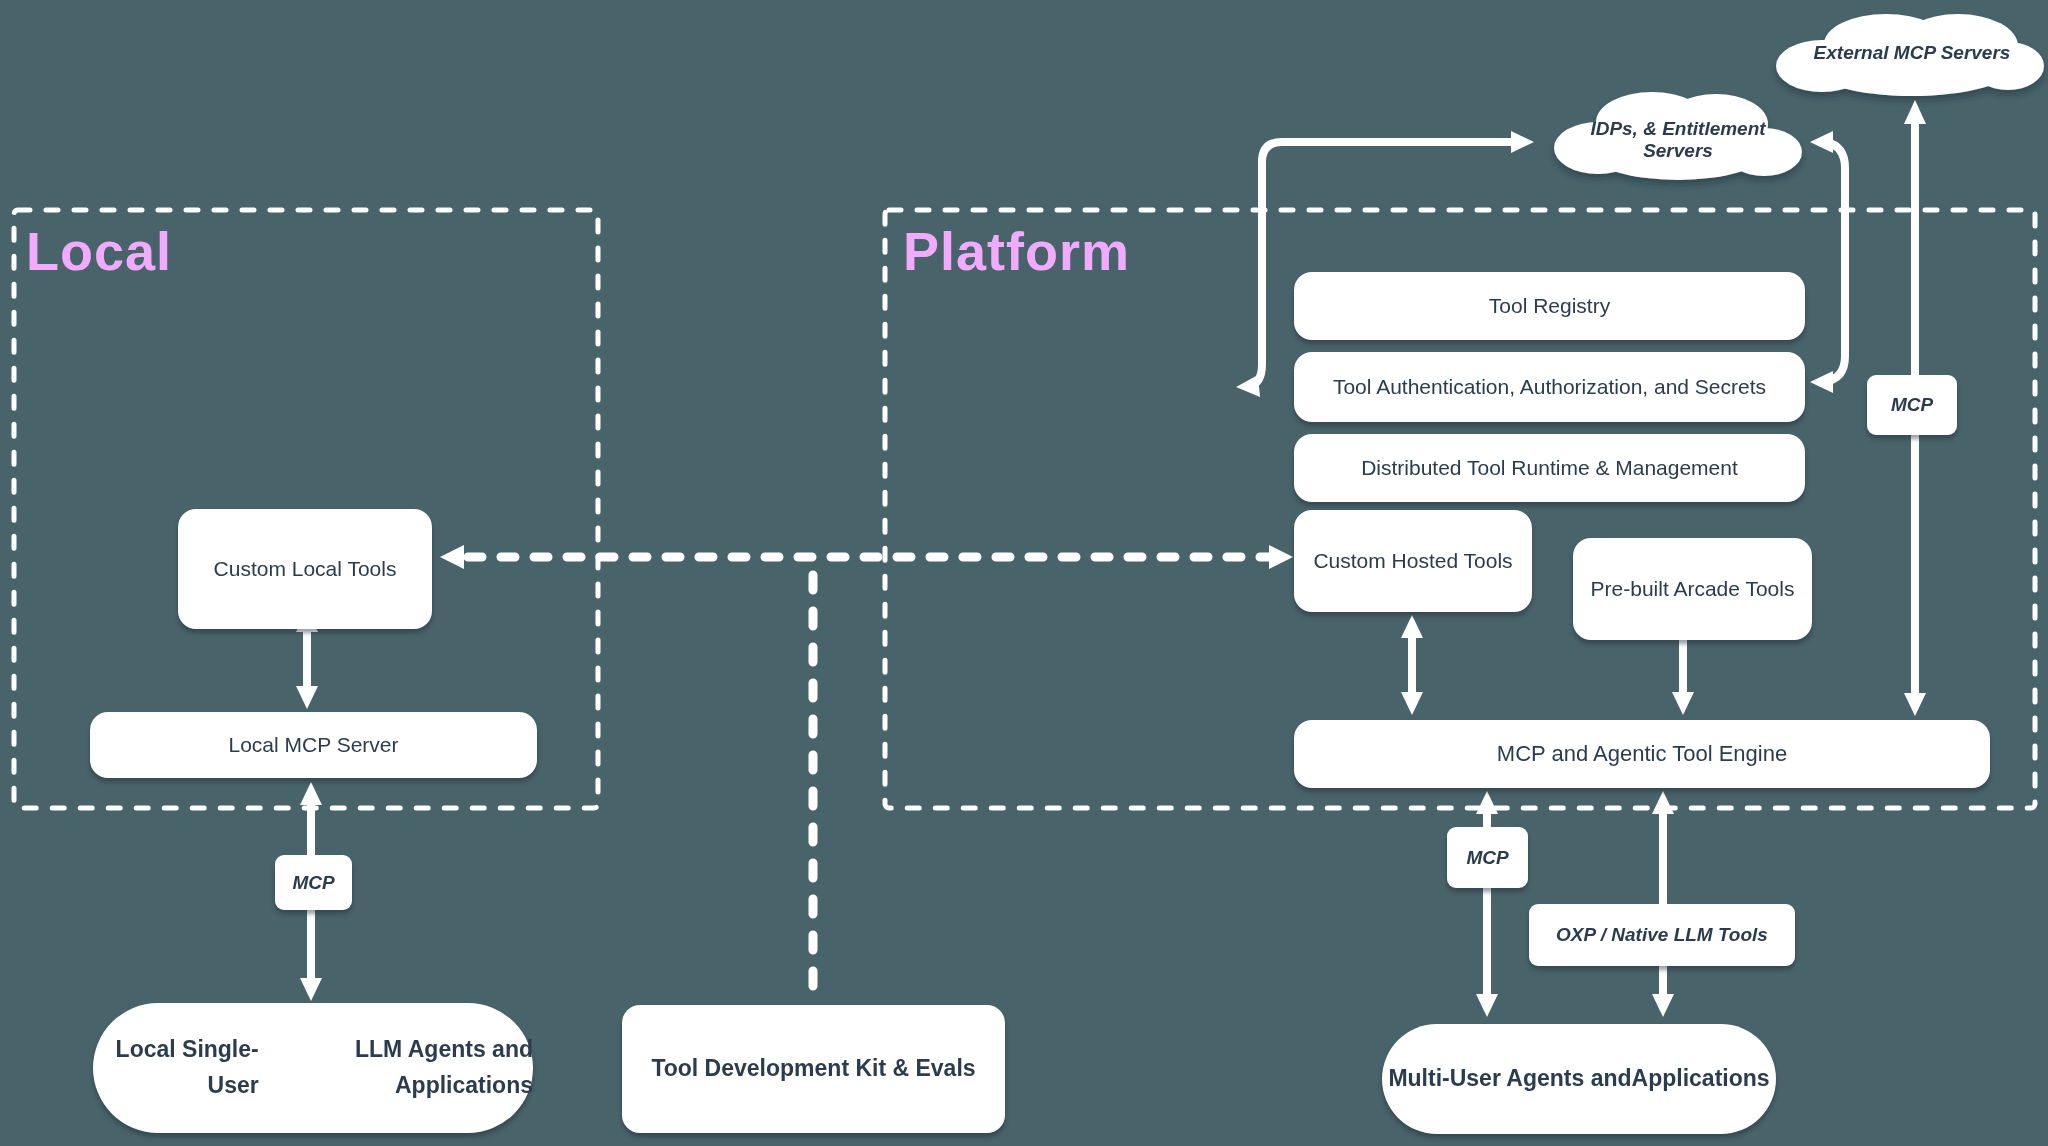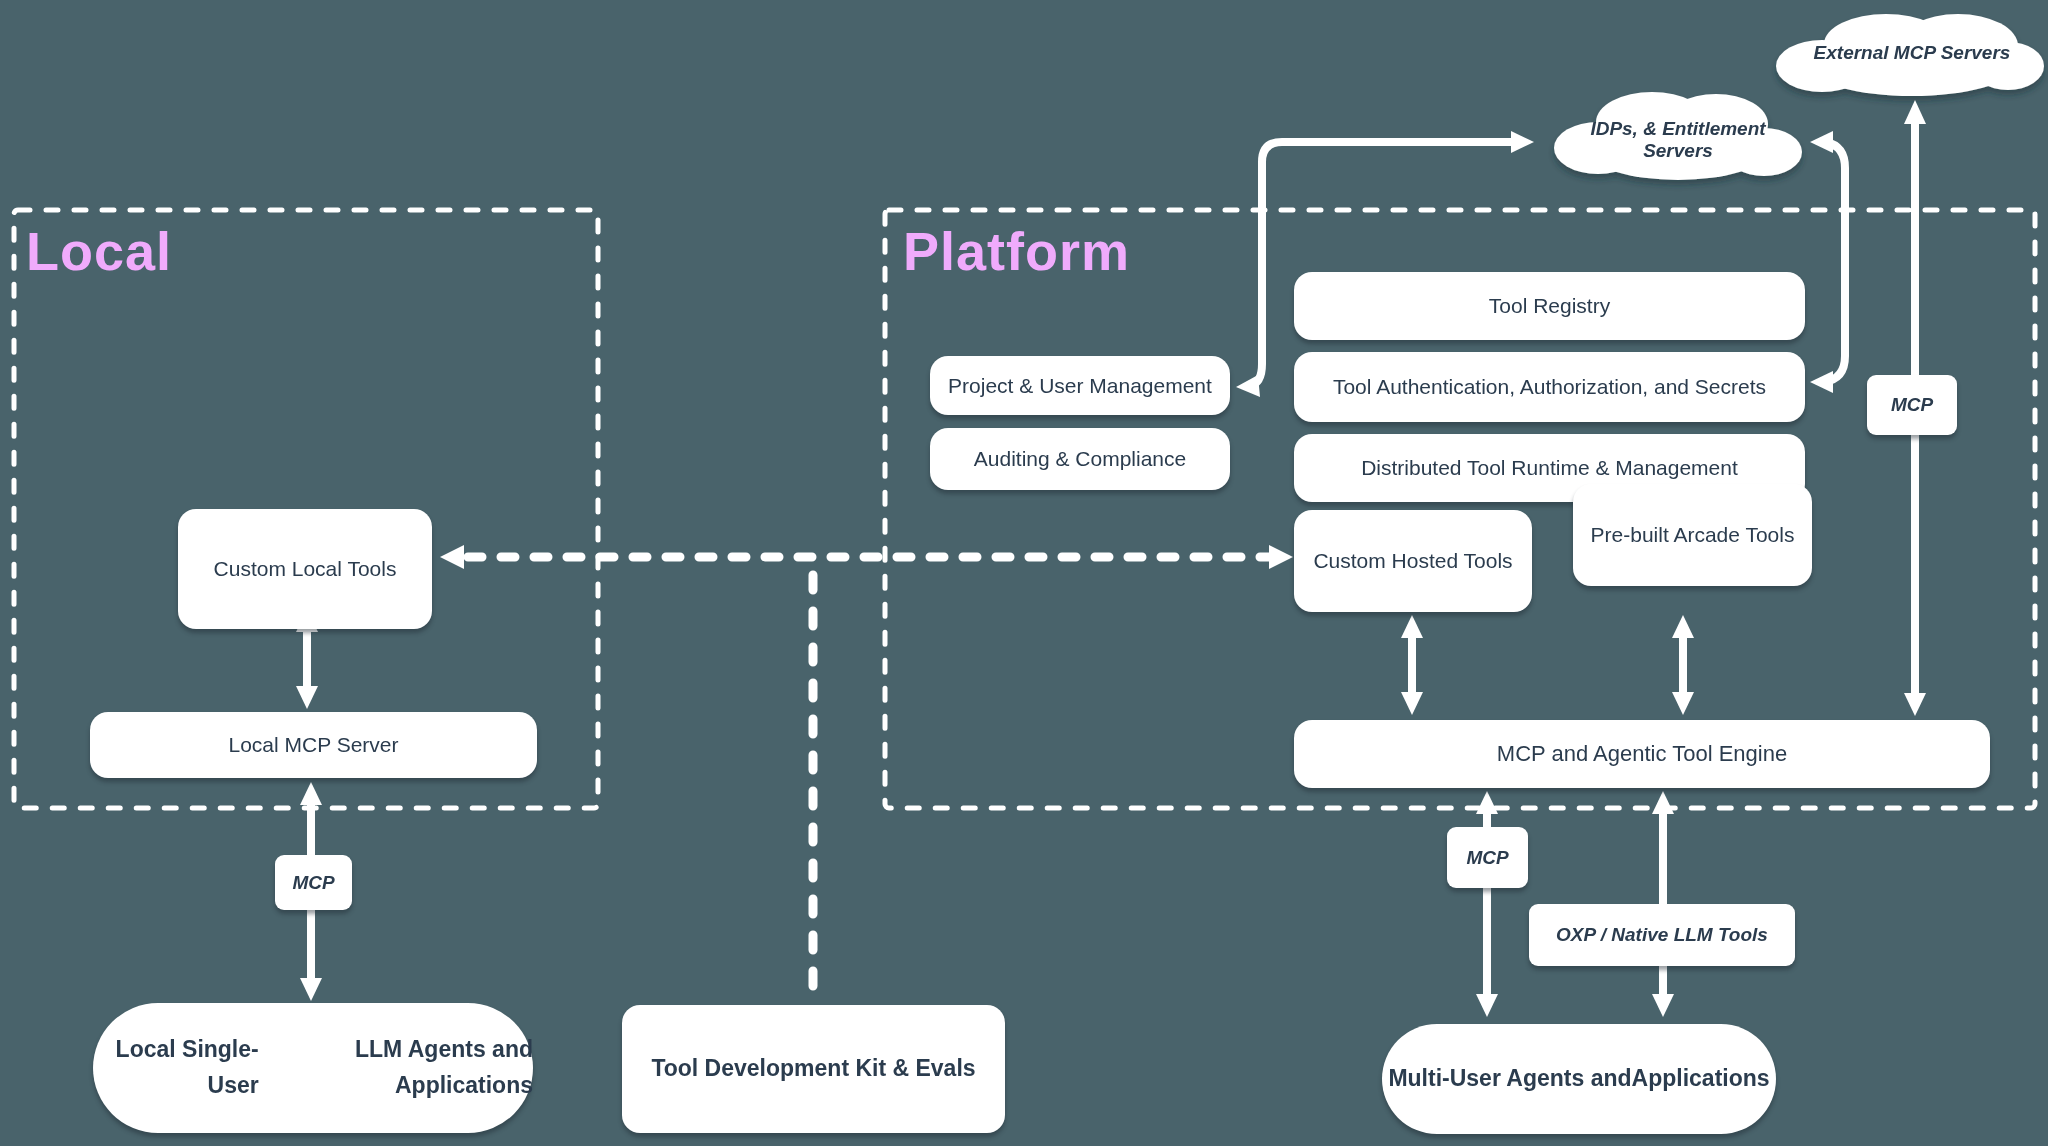--- a/index.html
+++ b/index.html
@@ -134,27 +134,25 @@
 
   <div class="cloud-label" style="left:1800px;top:42px;width:224px;">External MCP Servers</div>
   <div class="cloud-label" style="left:1560px;top:118px;width:236px;">
     <span>IDPs, &amp; Entitlement</span><br>
     <span>Servers</span>
   </div>
 
   <div class="node" style="left:178px;top:509px;width:254px;height:120px;">Custom Local Tools</div>
   <div class="node" style="left:90px;top:712px;width:447px;height:66px;">Local MCP Server</div>
 
-  <div class="node" style="left:930px;top:356px;width:300px;height:59px;">Project &amp; User Management</div>
-  <div class="node" style="left:930px;top:428px;width:300px;height:62px;">Auditing &amp; Compliance</div>
   <div class="node" style="left:1294px;top:272px;width:511px;height:68px;">Tool Registry</div>
   <div class="node" style="left:1294px;top:352px;width:511px;height:70px;">Tool Authentication, Authorization, and Secrets</div>
   <div class="node" style="left:1294px;top:434px;width:511px;height:68px;">Distributed Tool Runtime &amp; Management</div>
   <div class="node" style="left:1294px;top:510px;width:238px;height:102px;">Custom Hosted Tools</div>
-  <div class="node" style="left:1573px;top:484px;width:239px;height:102px;">Pre-built Arcade Tools</div>
+  <div class="node" style="left:1573px;top:538px;width:239px;height:102px;">Pre-built Arcade Tools</div>
   <div class="node" style="left:1294px;top:720px;width:696px;height:68px;font-size:22px;">MCP and Agentic Tool Engine</div>
 
   <div class="node bold" style="left:622px;top:1005px;width:383px;height:128px;">Tool Development Kit &amp; Evals</div>
 
   <div class="pill" style="left:93px;top:1003px;width:440px;height:130px;">
     <span>Local Single-User</span>
     <span>LLM Agents and Applications</span>
   </div>
   <div class="pill" style="left:1382px;top:1024px;width:394px;height:110px;">
     <span>Multi-User Agents and</span>

